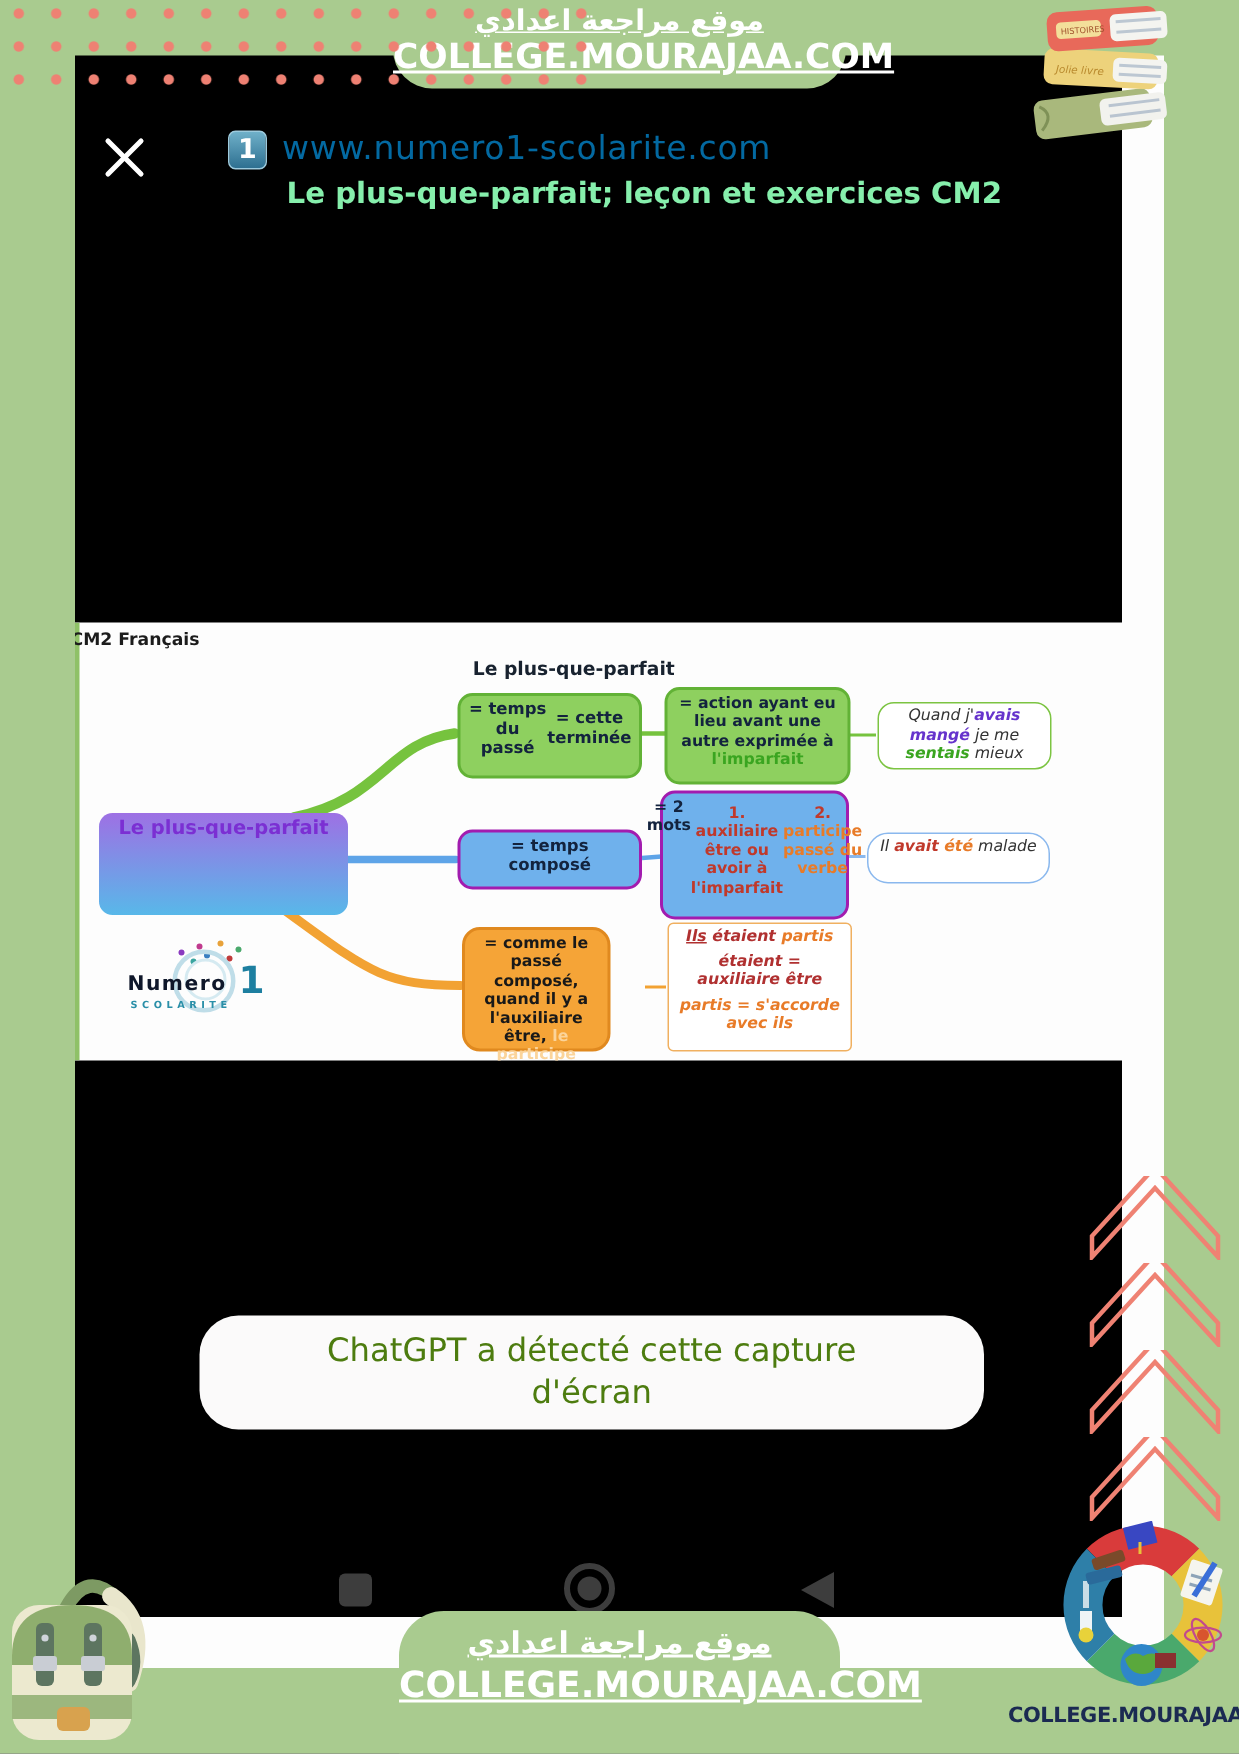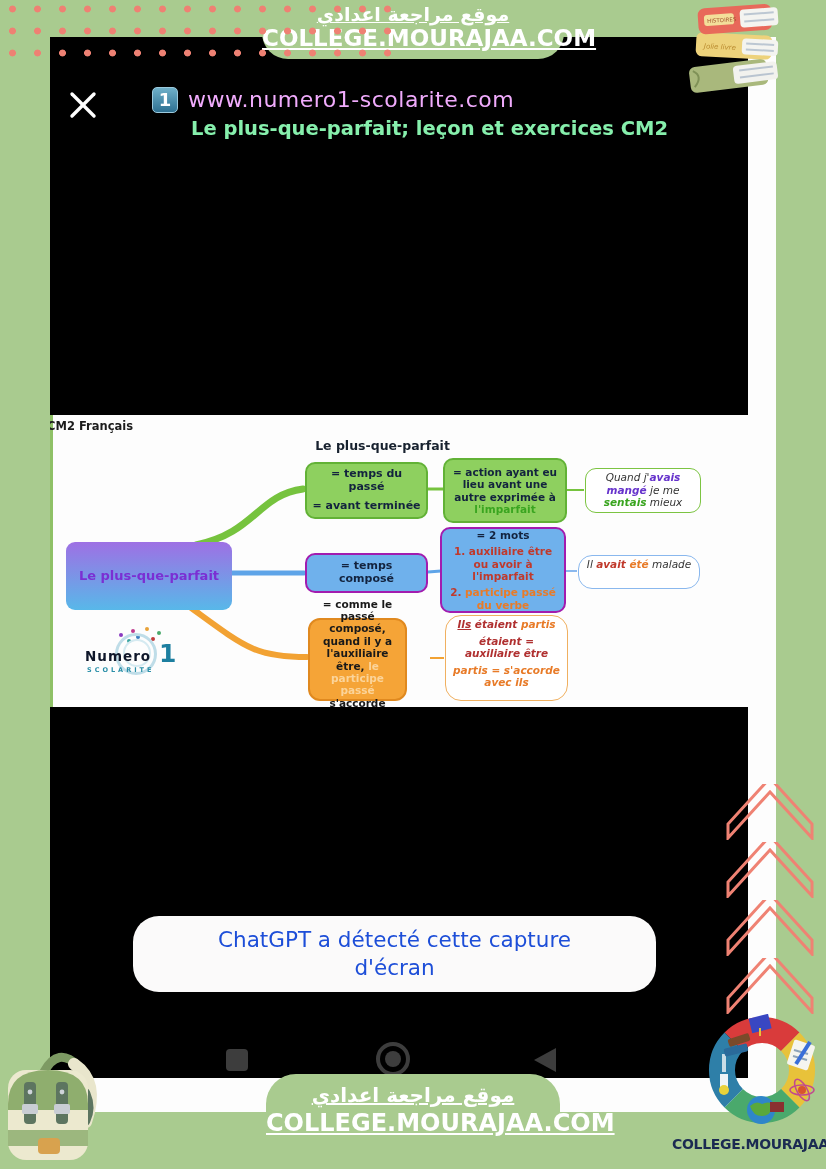--- a/index.html
+++ b/index.html
@@ -18,48 +18,48 @@
   #strip-right{left:748px;top:37px;width:28px;height:1075px}
   #strip-bottom{left:50px;top:1078px;width:726px;height:34px}
 
   
   #phone{left:50px;top:37px;width:698px;height:1041px;background:#000;z-index:2}
 
   #close-icon{left:16px;top:51px;width:34px;height:34px}
   #favicon{left:102px;top:50px;width:26px;height:26px;border-radius:5px;
     background:linear-gradient(180deg,#6fb0c9,#2e7091);border:1px solid #9ccadd;
     color:#fff;font-size:18px;font-weight:bold;text-align:center;line-height:24px}
-  #page-url{left:138px;top:50px;color:#f0abfc;font-size:22px;letter-spacing:.5px}
+  #page-url{left:138px;top:50px;color:#0369a1;font-size:22px;letter-spacing:.5px}
   #link-title{left:141px;top:80px;color:#86efac;font-size:19.5px;font-weight:bold}
 
   
   #diagram{left:0;top:378px;width:698px;height:292px;background:#fdfdfd;overflow:hidden}
   #diagram-edge{left:0;top:0;width:3px;height:292px;background:#8fc167}
   #corner-label{left:-3px;top:4px;font-size:11.5px;font-weight:bold;color:#1c1c1c}
   #diagram-title{left:235px;top:23px;width:195px;text-align:center;font-size:12.5px;font-weight:bold;color:#18222f}
 
   .node{position:absolute;border-radius:10px;text-align:center;font-weight:bold;
-    display:flex;flex-direction:column;justify-content:center;padding:3px 5px;line-height:1.18}
+    display:flex;flex-direction:row;justify-content:center;padding:3px 5px;line-height:1.18}
   #central-node{left:16px;top:127px;width:166px;height:68px;border-radius:9px;
     background:linear-gradient(180deg,#9e70e4 0%,#58b8e9 100%);
     color:#7b2fd3;font-size:13px}
   .green-box{background:#8ed05f;border:2px solid #62b236;color:#13233e;font-size:11px}
   #past-box1{left:255px;top:47px;width:123px;height:57px}
   #past-box2{left:393px;top:43px;width:124px;height:65px;font-size:10.5px}
   .blue-box{background:#6fb1ec;border:2px solid #a21caf;color:#13233e;font-size:11px}
   #compound-box1{left:255px;top:138px;width:123px;height:40px}
   #compound-box2{left:390px;top:112px;width:126px;height:86px;font-size:10.5px}
   #agreement-box{left:258px;top:203px;width:99px;height:83px;background:#f5a437;
     border:2px solid #e0891f;border-radius:12px;color:#191919;font-size:10.5px}
   .example{position:absolute;background:#fff;border-radius:11px;text-align:center;
     font-style:italic;font-size:10.5px;color:#333;display:flex;flex-direction:column;
     line-height:1.2;padding:2px 4px}
   #past-example{left:535px;top:53px;width:116px;height:45px;border:1.5px solid #7cc442}
   #compound-example{left:528px;top:140px;width:122px;height:34px;border:1.5px solid #8ab8ee;border-radius:14px}
-  #agreement-example{left:395px;top:200px;width:123px;height:86px;border:1.5px solid #f0b060;border-radius:16px;font-weight:bold}
+  #agreement-example{left:395px;top:200px;width:123px;height:86px;border:1.5px solid #f0b060;border-radius:4px;font-weight:bold}
 
   .hl-purple{color:#6633cc;font-weight:bold}
   .hl-green{color:#3aa520;font-weight:bold}
   .hl-red{color:#c0392b;font-weight:bold}
   .hl-orange{color:#e87b28;font-weight:bold}
   .hl-paleorange{color:#fbd49a}
   .u{text-decoration:underline}
   .darkred{color:#b03030}
   .gap6{margin-top:6px}
   .gap4{margin-top:4px}
@@ -68,23 +68,23 @@
   #numero-logo{left:35px;top:212px;width:100px;height:62px}
   #numero-circle{position:absolute;left:30px;top:6px;width:42px;height:42px;border:3px solid #bfdde8;border-radius:50%}
   #numero-circle2{position:absolute;left:38px;top:12px;width:28px;height:28px;border:2px solid #d5eaf1;border-radius:50%}
   #numero-name{position:absolute;left:0;top:21px;font-size:13.5px;font-weight:bold;color:#0f172a;letter-spacing:1px}
   #numero-one{position:absolute;left:74px;top:12px;font-size:25px;font-weight:bold;color:#1d7fa0}
   #numero-sub{position:absolute;left:2px;top:39px;font-size:6.5px;font-weight:bold;color:#2a8fa8;letter-spacing:3px}
   #confetti{position:absolute;left:46px;top:2px;width:4px;height:4px;border-radius:50%;background:#c03a8e;
     box-shadow:14px -2px 0 #e8a23a,26px 2px 0 #4aa96c,-12px 4px 0 #8a3ac0,5px 6px 0 #3a7fc0,20px 8px 0 #c03a3a,-4px 10px 0 #3aa5a0}
 
   
-  #toast{left:83px;top:879px;width:523px;height:76px;background:#fbfafa;border-radius:26px;
+  #toast{left:83px;top:840px;width:523px;height:76px;background:#fbfafa;border-radius:26px;
     display:flex;flex-direction:column;justify-content:center;text-align:center;
-    color:#1d4ed8;font-size:21.5px;line-height:1.32}
+    color:#4d7c0f;font-size:21.5px;line-height:1.32}
   #nav-square{left:176px;width:22px;height:22px;top:1012px;background:#3d3d3d;border-radius:4px}
   #nav-home{left:324px;top:1003px}
   #nav-back{left:482px;top:1010px}
 
   
   .tab{background:#a9cb8f;z-index:4;text-align:center;color:#fff}
   #tab-top{left:262px;top:0;width:302px;height:59px;border-radius:0 0 26px 26px}
   #tab-top .ar{font-size:19px;font-weight:bold;margin-top:3px}
   #tab-top .site{font-size:23px;font-weight:bold;margin-top:0px}
   #tab-bottom{left:266px;top:1074px;width:294px;height:95px;border-radius:30px 30px 0 0;z-index:6}
@@ -133,21 +133,21 @@
         <path d="M140,192 C195,232 205,242 257,242" fill="none" stroke="#f2a233" stroke-width="6" stroke-linecap="round"></path>
         <path d="M380,243 L394,243" fill="none" stroke="#f2a233" stroke-width="2"></path>
       </svg>
 
       <div class="node" id="central-node">
         <span>Le plus-que-parfait</span>
       </div>
 
       <div class="node green-box" id="past-box1">
         <span>= temps du passé</span>
-        <span class="gap6">= avant terminée</span>
+        <span class="gap6">= cette terminée</span>
       </div>
       <div class="node green-box" id="past-box2">
         <span><span>= action ayant eu lieu avant une autre exprimée à </span><span class="hl-green">l'imparfait</span></span>
       </div>
       <div class="example" id="past-example">
         <span><span>Quand j'</span><span class="hl-purple">avais mangé</span><span> je me </span><span class="hl-green">sentais</span><span> mieux</span></span>
       </div>
 
       <div class="node blue-box" id="compound-box1">
         <span>= temps composé</span>

